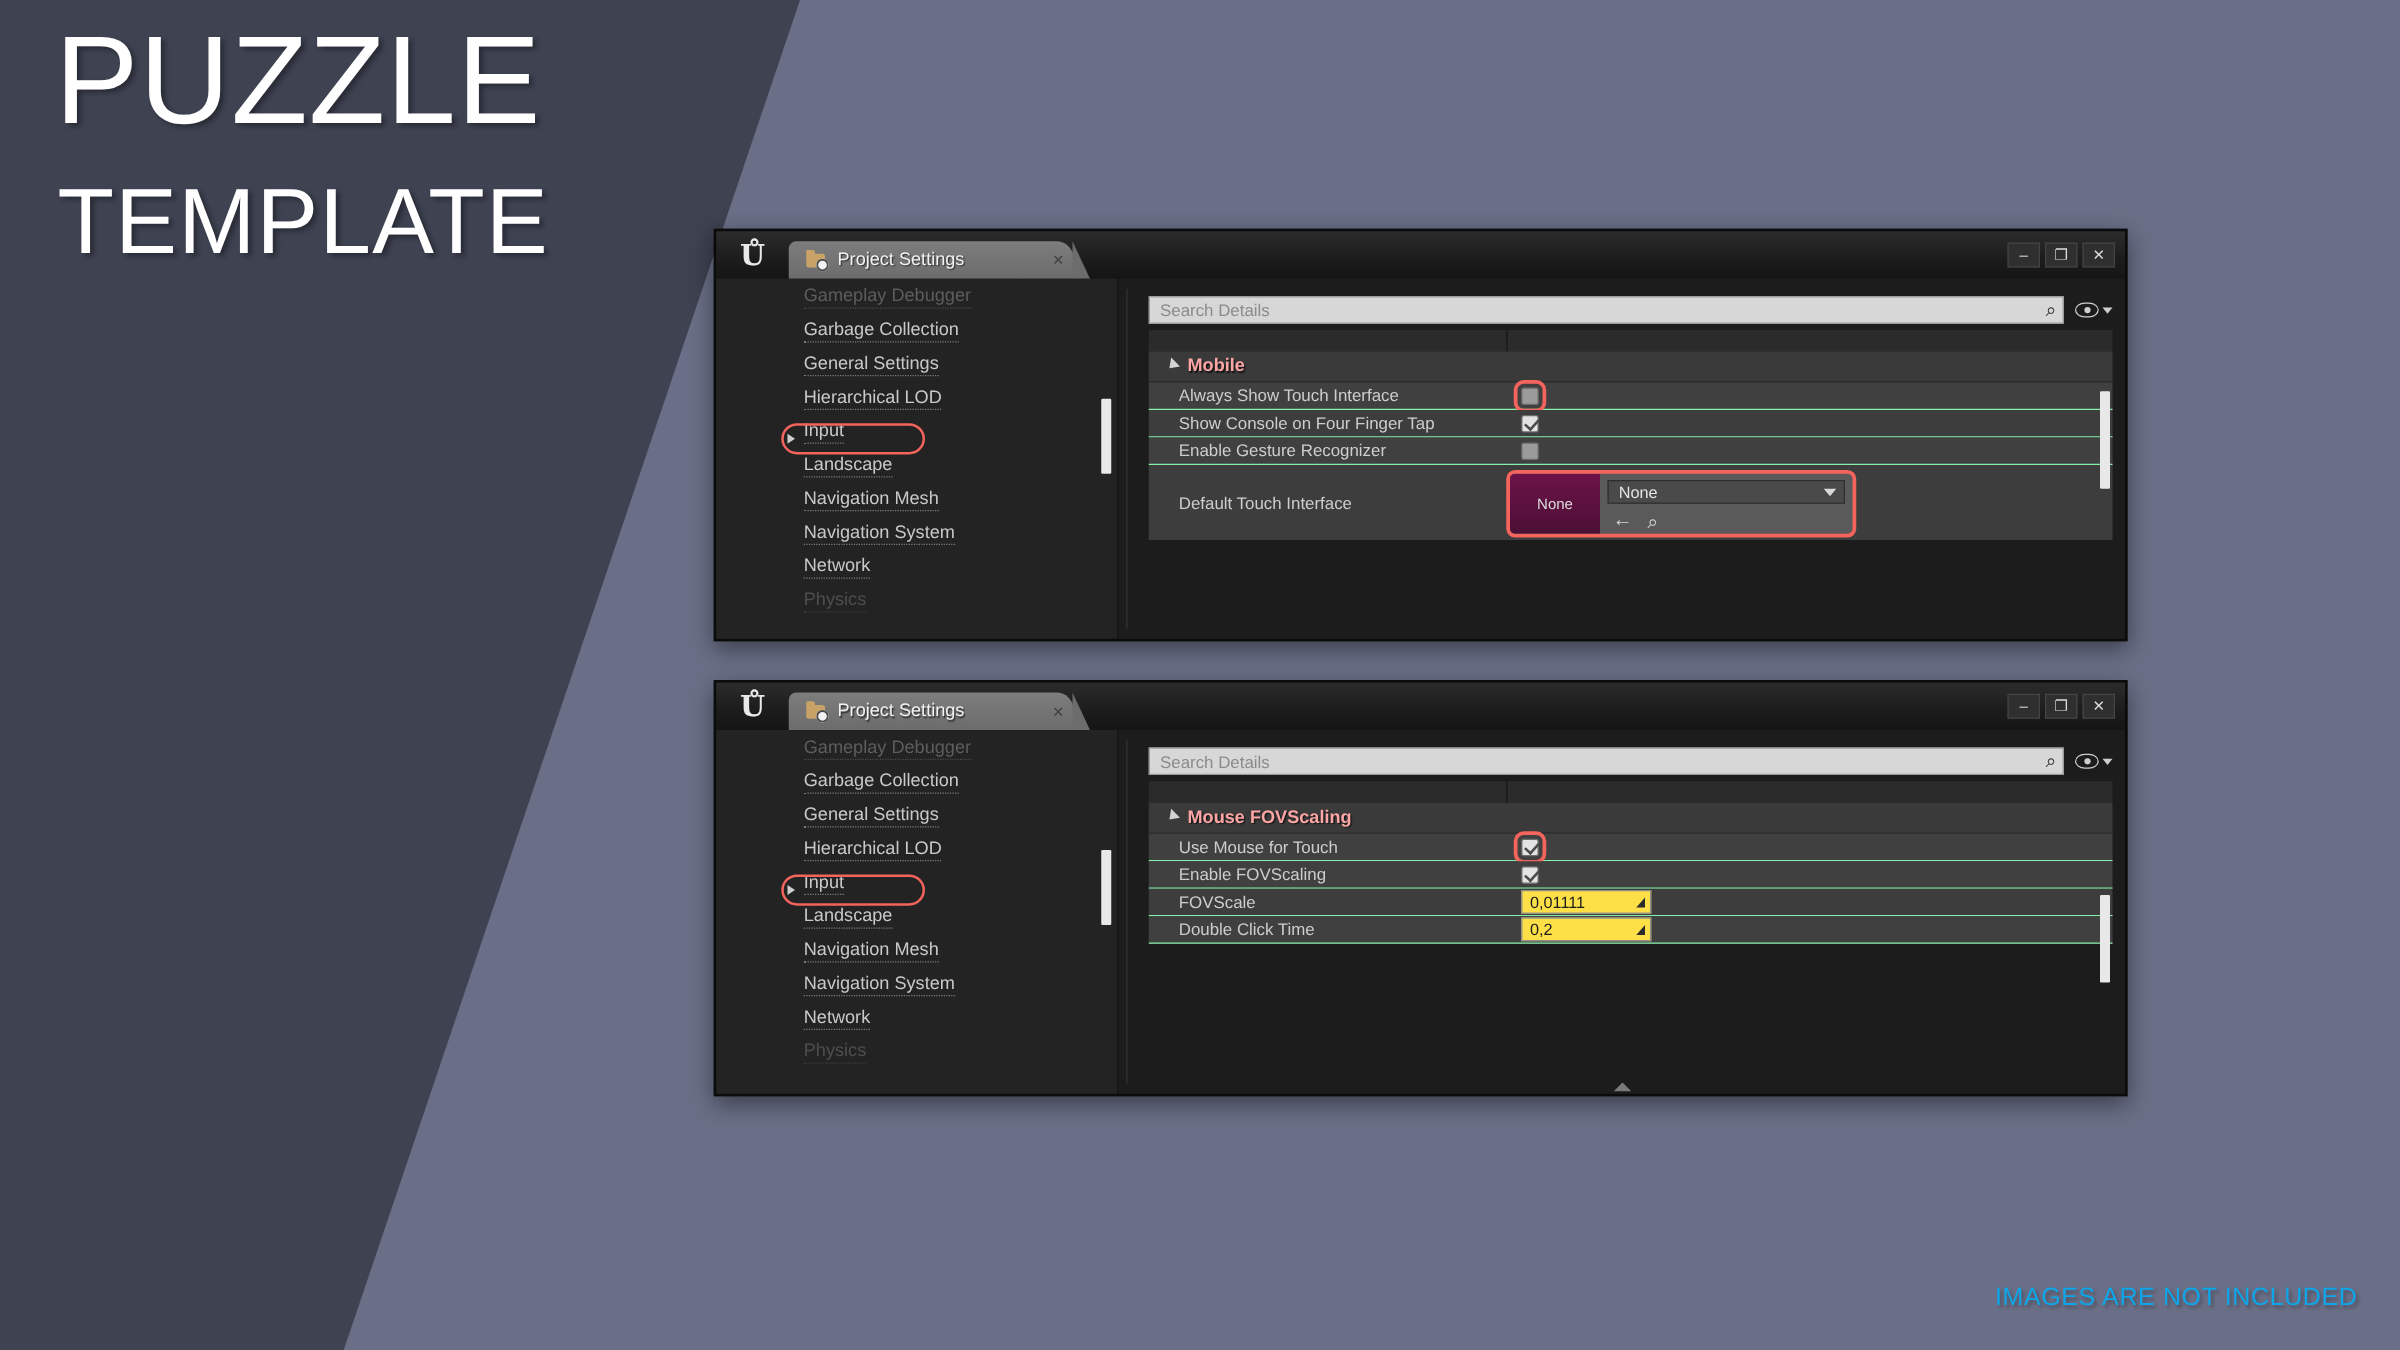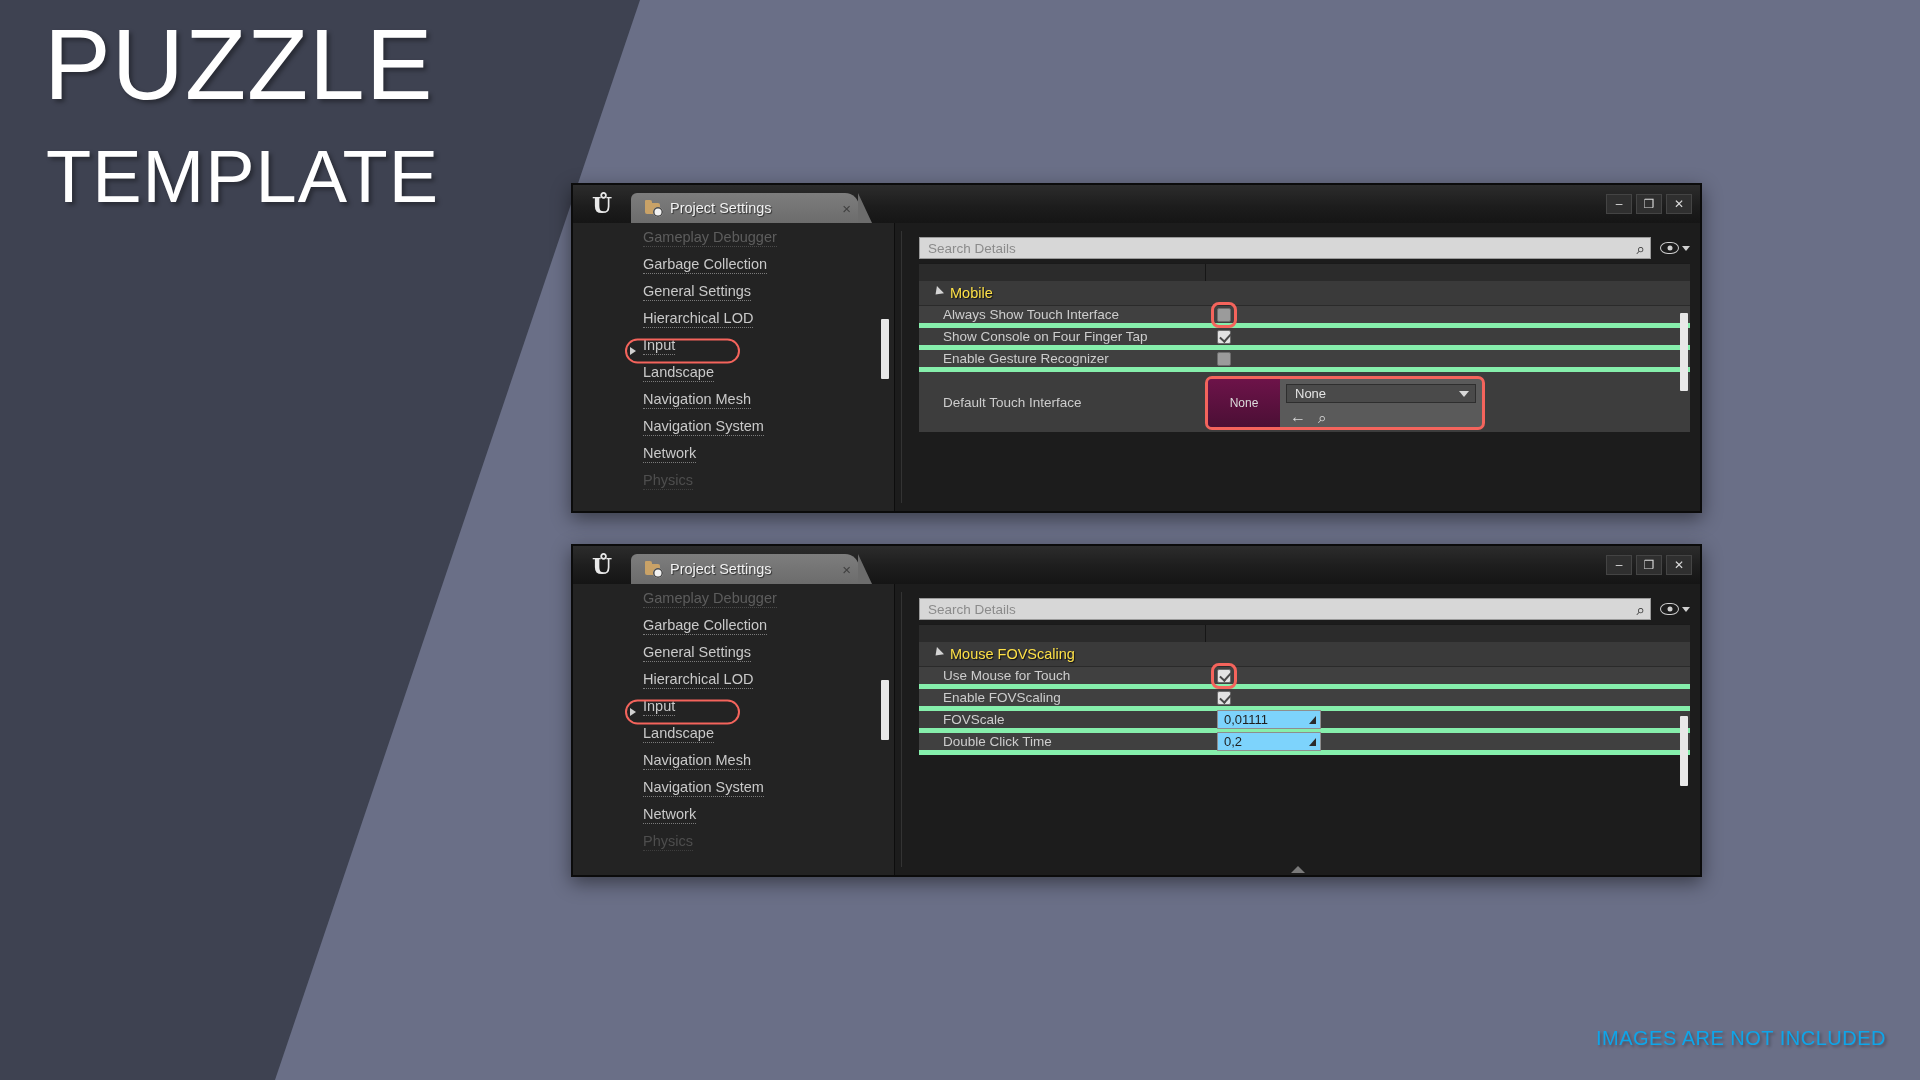--- a/index.html
+++ b/index.html
@@ -244,29 +244,29 @@
     padding-left: 14px;
     border-bottom: 1px solid #2a2a2a;
   }
   .cat-tri {
     width:0;height:0;
     border-left:5px solid transparent; border-right:5px solid transparent;
     border-top:7px solid #d4d4d4;
     margin-right: 7px;
     transform: rotate(45deg) translate(-1px,-1px);
   }
-  .cat-title { color:#fde047; font-size:14.5px; font-weight:normal;
+  .cat-title { color:#fca5a5; font-size:14.5px; font-weight:bold;
                text-shadow: 1px 1px 1px rgba(0,0,0,0.7); }
 
   .prop-list { position: relative; }
   .prop-row {
     height: 22px;
     display: flex; align-items: center;
     background: #404040;
-    border-bottom: 5px solid #86efac;
+    border-bottom: 1px solid #86efac;
     position: relative;
   }
   .prop-row.alt { background: #3d3d3d; }
   .prop-name {
     width: 286px; flex:none;
     padding-left: 24px;
     color: #cdcdcd; font-size: 13.5px;
     white-space: nowrap;
   }
   .prop-value { padding-left: 12px; display:flex; align-items:center; }
@@ -291,21 +291,21 @@
     position: absolute;
     left: 292px; top: 50%; transform: translateY(-50%);
     width: 26px; height: 26px;
     border: 3px solid #f4645c;
     border-radius: 8px;
     pointer-events:none;
   }
 
   .numfield {
     width: 104px; height: 19px;
-    background: #7dd3fc;
+    background: #fde047;
     border: 1px solid #8e8e8e;
     display:flex; align-items:center;
     padding: 0 4px 0 6px;
     position: relative;
   }
   .numfield span { color:#1e1e1e; font-size:13px; }
   .numfield .spin {
     position:absolute; right:4px; top:50%; transform:translateY(-50%);
     width:0;height:0;
     border-left: 7px solid transparent;

